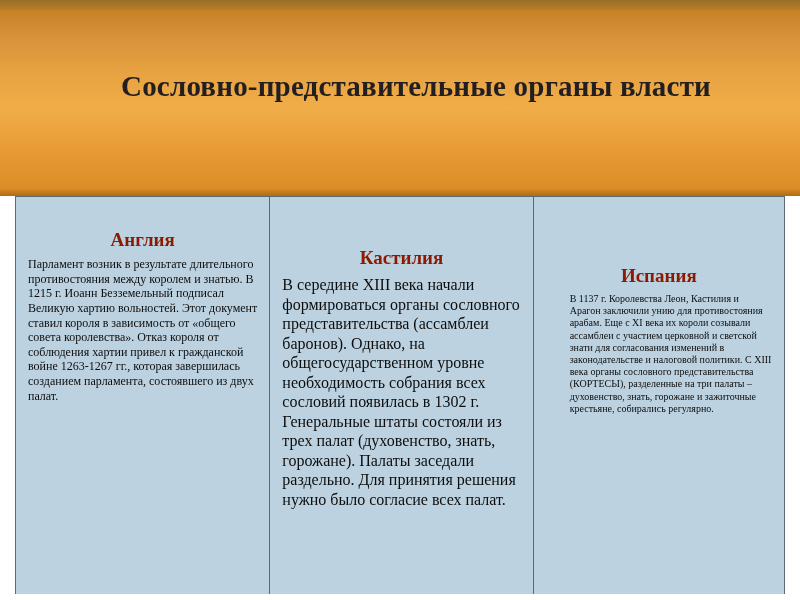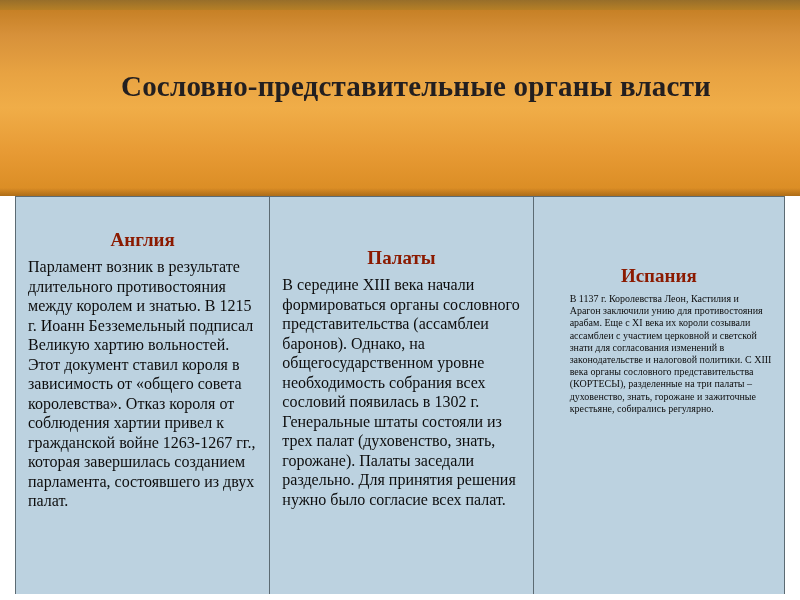--- a/index.html
+++ b/index.html
@@ -92,42 +92,42 @@
   }
   .col-1 .col-head { margin-top: 22px; }
   .col-2 .col-head { margin-top: 40px; }
   .col-3 .col-head { margin-top: 58px; }
   .col-body {
     font-size: 16.5px;
     line-height: 1.22;
     color: #0d0d0d;
     text-align: left;
   }
-  .col-1 .col-body { font-size: 16px; }
+  .col-1 .col-body { font-size: 12px; }
   .col-2 .col-body { font-size: 16px; }
   .col-3 .col-body { font-size: 10px; margin-left: 24px; }
 </style>
 </head>
 <body>
 
 <div class="slide">
 
   <div class="header-band"></div>
 
   <div class="slide-title">Сословно-представительные органы власти</div>
 
   <div class="table-wrap">
 
     <div class="col col-1">
       <div class="col-head">Англия</div>
       <div class="col-body">Парламент возник в результате длительного противостояния между королем и знатью. В 1215 г. Иоанн Безземельный подписал Великую хартию вольностей. Этот документ ставил короля в зависимость от «общего совета королевства». Отказ короля от соблюдения хартии привел к гражданской войне 1263-1267 гг., которая завершилась созданием парламента, состоявшего из двух палат.</div>
     </div>
 
     <div class="col col-2">
-      <div class="col-head">Палаты</div>
+      <div class="col-head">Кастилия</div>
       <div class="col-body">В середине XIII века начали формироваться органы сословного представительства (ассамблеи баронов). Однако, на общегосударственном уровне необходимость собрания всех сословий появилась в 1302 г. Генеральные штаты состояли из трех палат (духовенство, знать, горожане). Палаты заседали раздельно. Для принятия решения нужно было согласие всех палат.</div>
     </div>
 
     <div class="col col-3">
       <div class="col-head">Испания</div>
       <div class="col-body">В 1137 г. Королевства Леон, Кастилия и Арагон заключили унию для противостояния арабам. Еще с XI века их короли созывали ассамблеи с участием церковной и светской знати для согласования изменений в законодательстве и налоговой политики. С XIII века органы сословного представительства (КОРТЕСЫ), разделенные на три палаты – духовенство, знать, горожане и зажиточные крестьяне, собирались регулярно.</div>
     </div>
 
   </div>
 </div>

